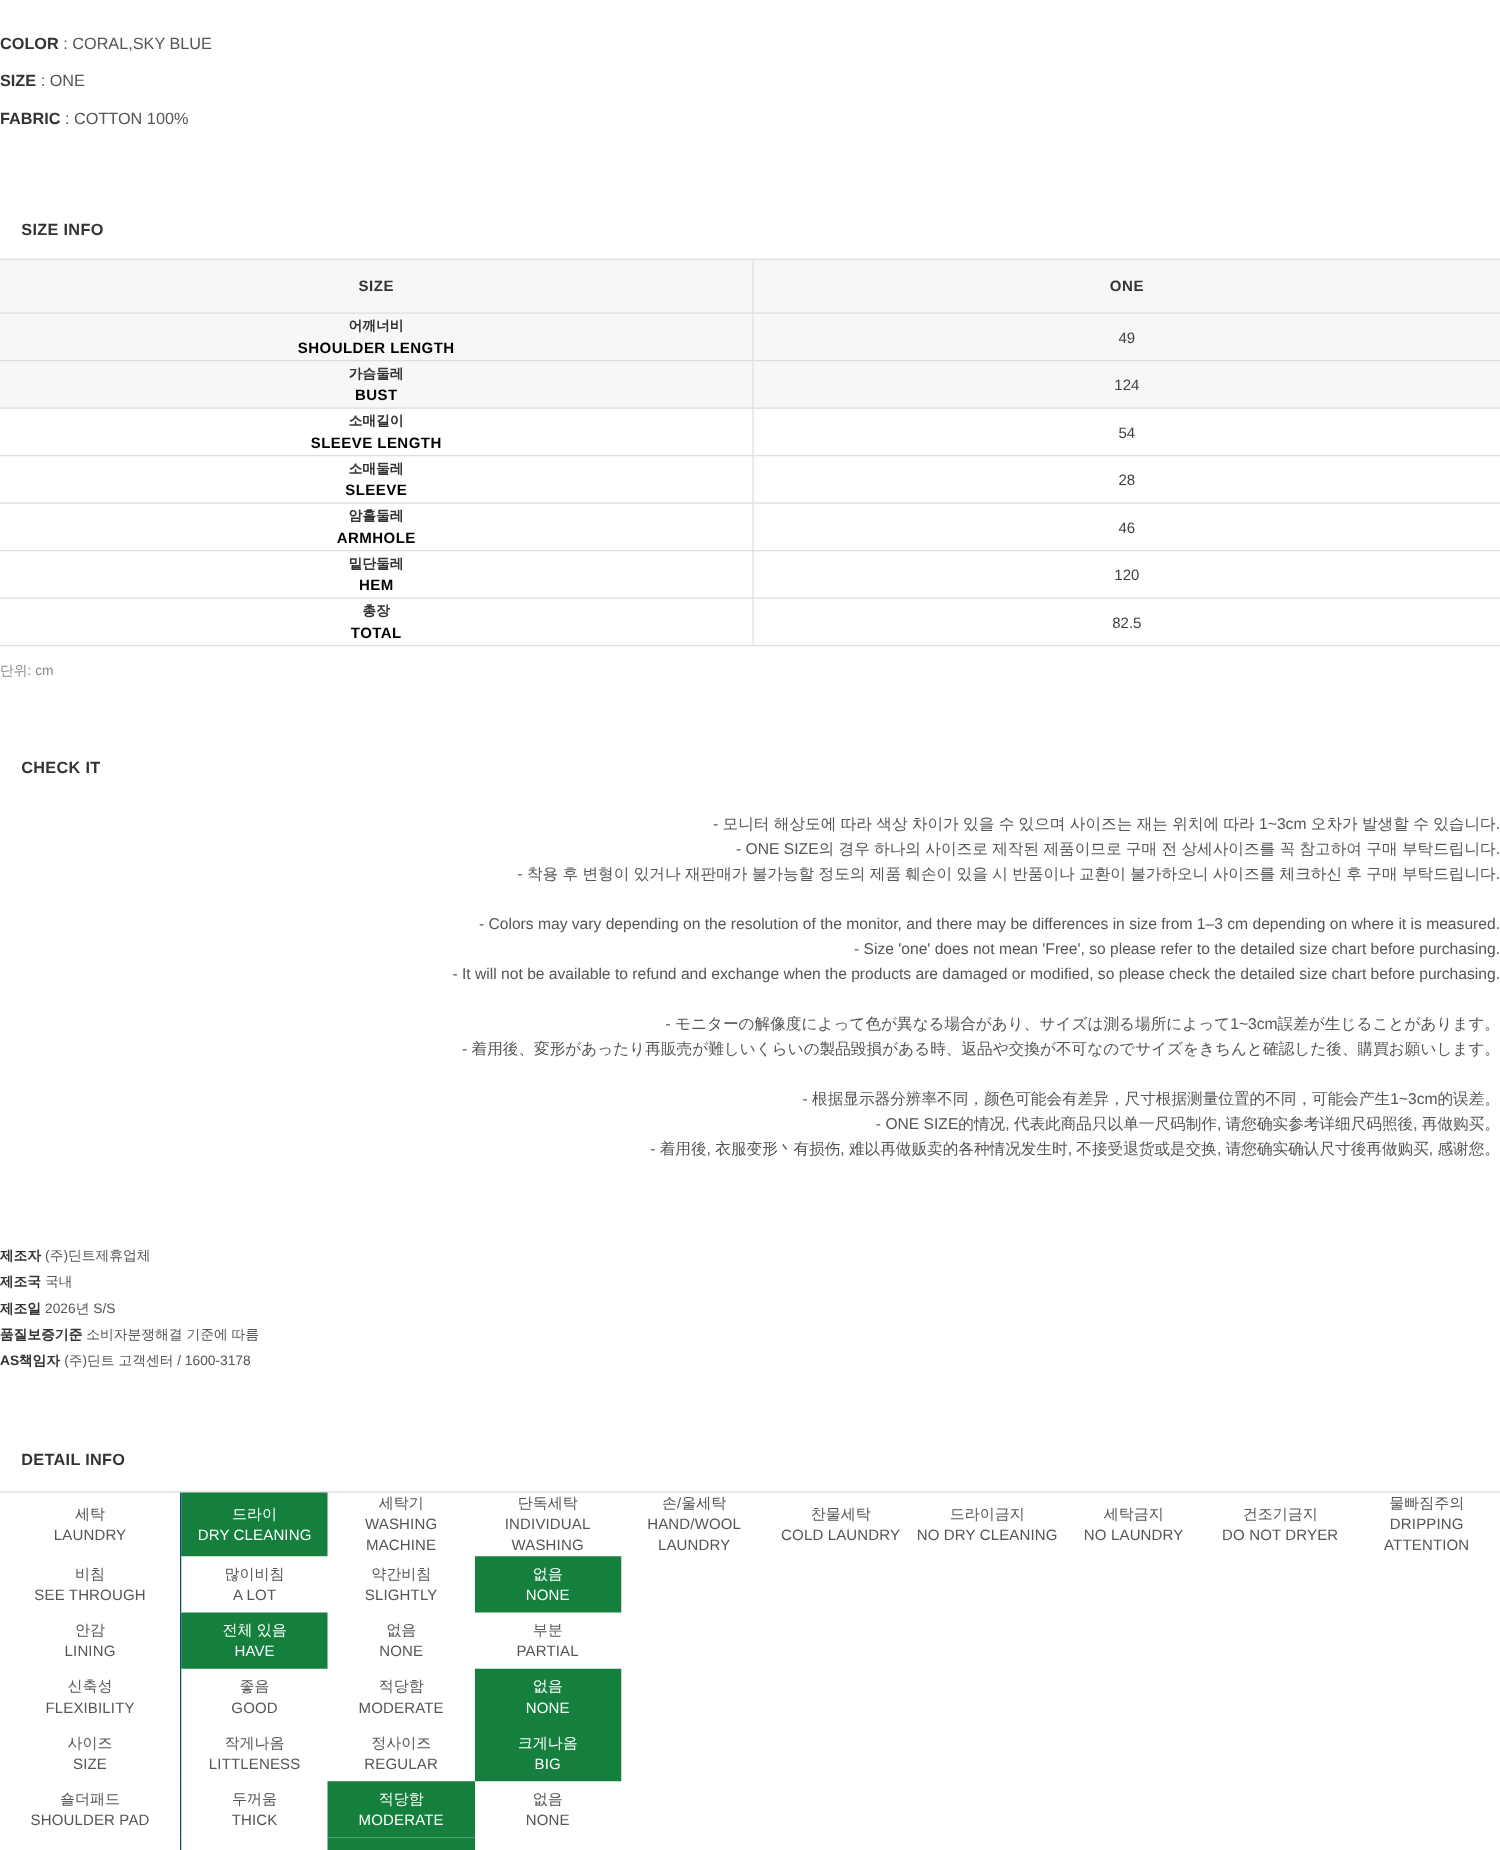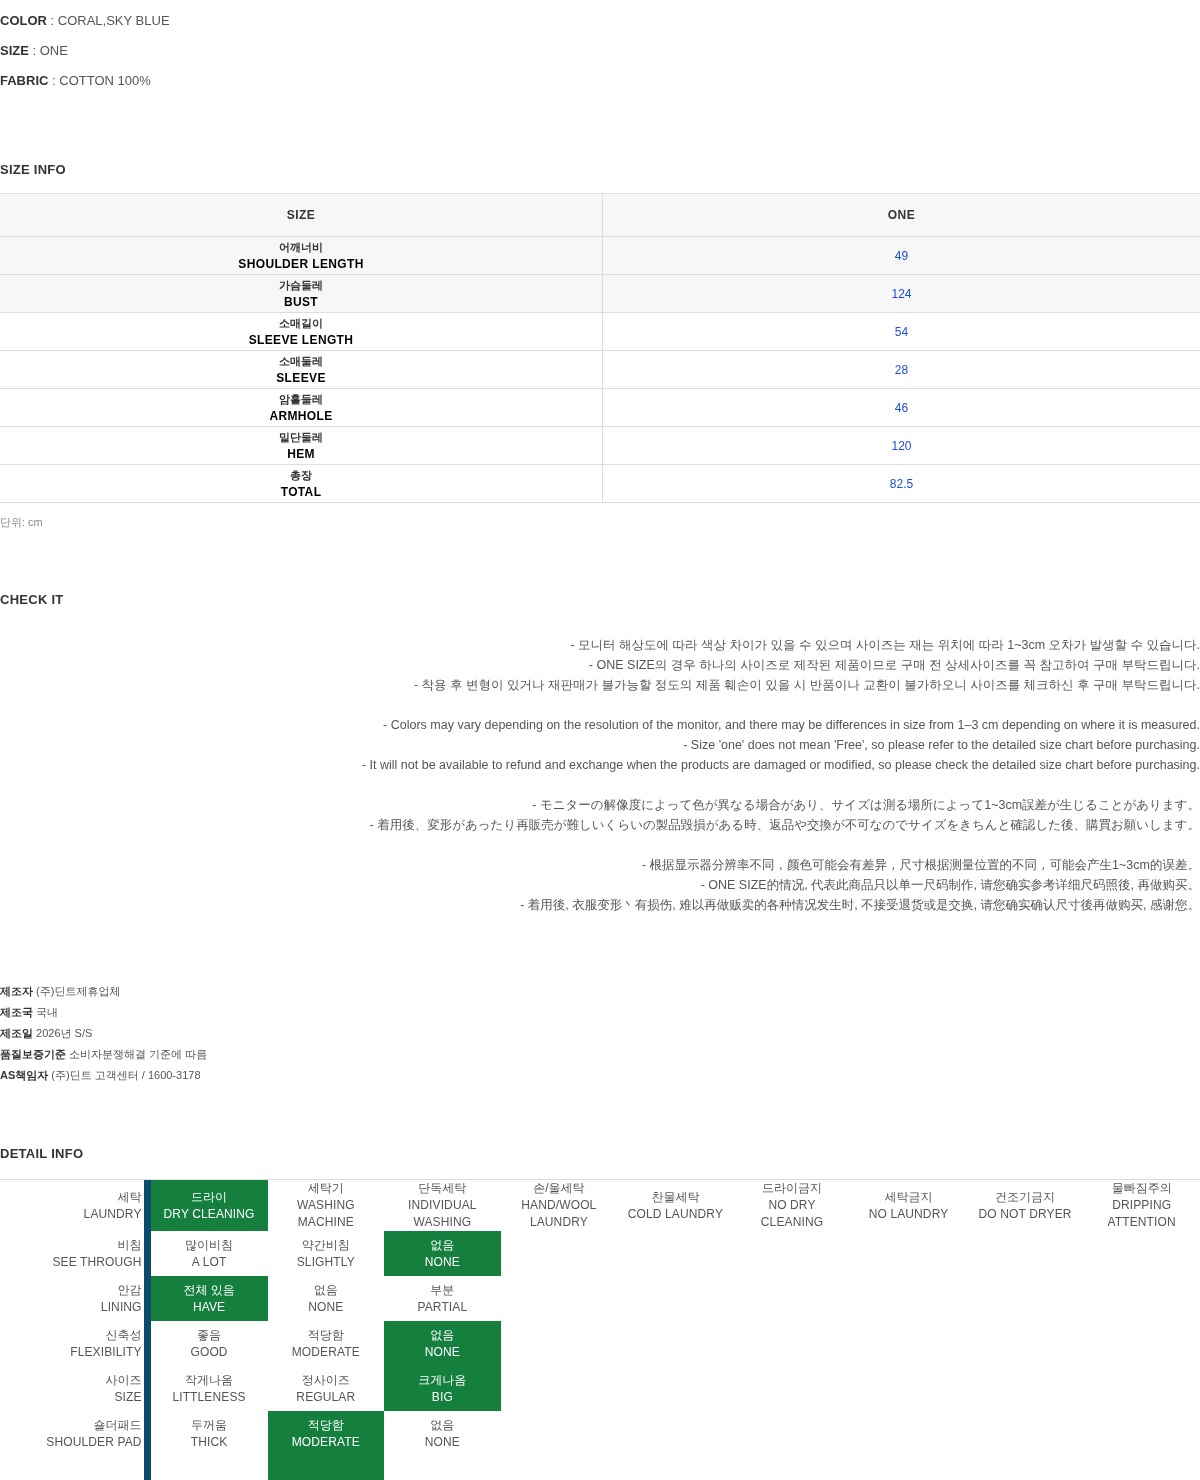--- a/index.html
+++ b/index.html
@@ -14,37 +14,38 @@
     color: #444444;
     font-size: 13px;
     -webkit-font-smoothing: antialiased;
   }
   .page {
     width: 1200px;
     position: relative;
   }
   
   .spec-list {
-    padding-top: 6px;
+    padding-top: 20px;
   }
   .spec-line {
     font-size: 13px;
     line-height: 30px;
     color: #555;
   }
   .spec-line .k {
     font-weight: bold;
     color: #333;
   }
   
   .section-title {
     font-size: 13px;
     font-weight: bold;
     color: #333;
     letter-spacing: .02em;
+    padding-left: 17px;
   }
   .sp-size-info { margin-top: 66px; }
   .sp-check-it { margin-top: 62px; }
   .sp-detail-info { margin-top: 60px; }
 
   
   table.size-table {
     width: 1200px;
     border-collapse: collapse;
     margin-top: 16px;
@@ -82,21 +83,21 @@
   td.col-label .en {
     display: block;
     font-size: 12px;
     font-weight: bold;
     color: #000000;
     line-height: 16px;
     letter-spacing: .03em;
   }
   td.col-value {
     font-size: 12px;
-    color: #1d4ed8;
+    color: #404040;
   }
   .unit-note {
     text-align: left;
     font-size: 11px;
     color: #888;
     padding-top: 12px;
   }
 
   
   .notes {
@@ -140,22 +141,21 @@
     vertical-align: middle;
     text-align: center;
     height: 45px;
     font-size: 12px;
     color: #555;
     line-height: 17px;
     padding: 0 2px;
   }
   table.detail-table td.rowhead {
     width: 125px;
-    border-right: 7px solid #0c4a6e;
-    text-align: right;
+    border-right: 1px solid #0c4a6e;
   }
   table.detail-table td .kr { display: block; }
   table.detail-table td .en { display: block; letter-spacing: .01em; }
   td.opt { width: 101px; }
   td.opt.sel {
     background: #15803d;
     color: #ffffff;
   }
   td.opt.sel .kr, td.opt.sel .en { color: #ffffff; }
   td.blank { }

